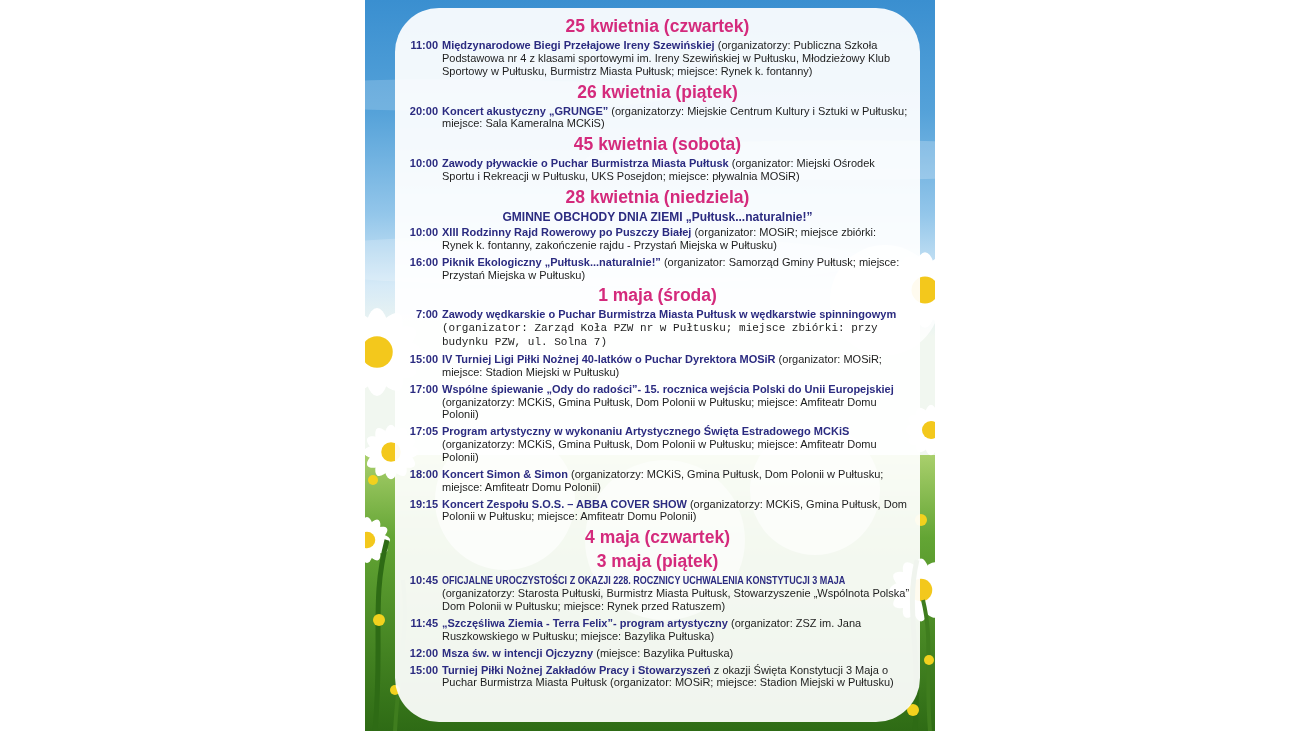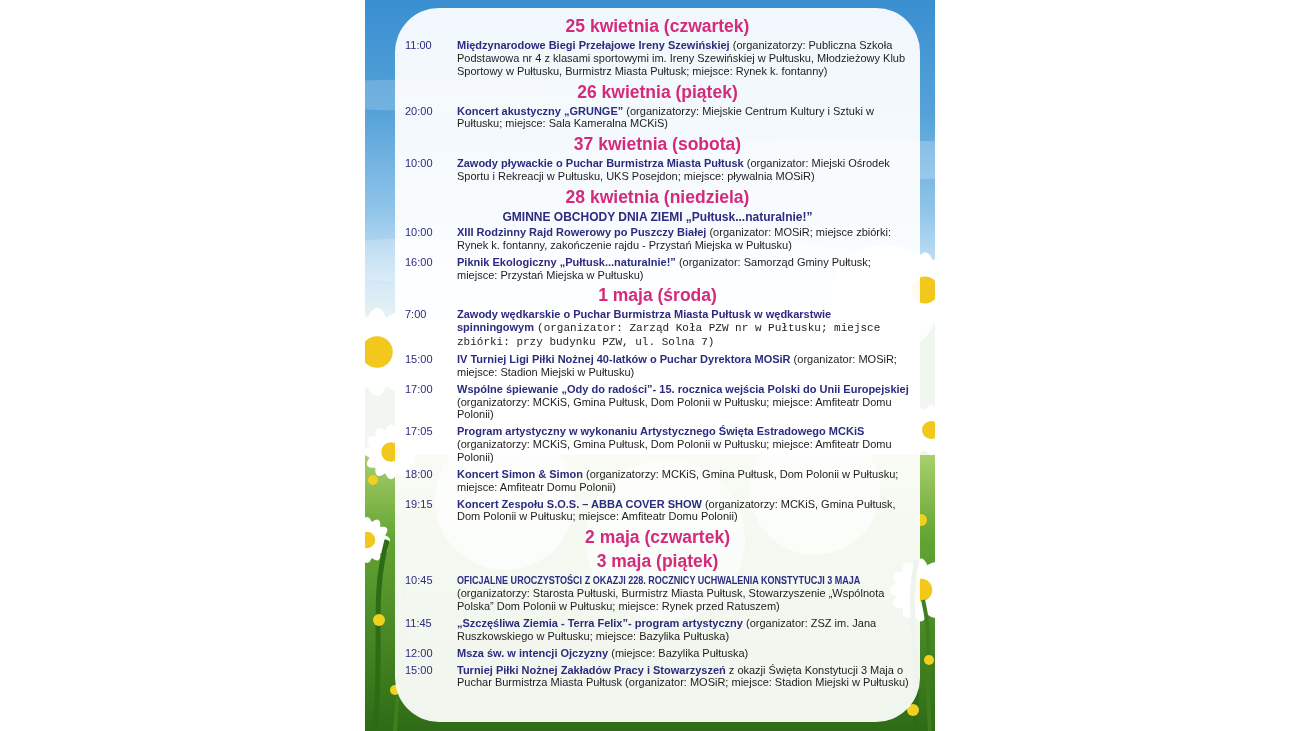--- a/index.html
+++ b/index.html
@@ -28,22 +28,22 @@
   .subheader{
     text-align:center;font-weight:bold;font-size:12px;
     margin:1px 0 2px;
   }
   .event{
     display:flex;align-items:flex-start;
     font-size:11px;line-height:1.17;
     margin:0 0 4px;
   }
   .time{
-    flex:none;width:33px;text-align:left;font-weight:normal;
-    padding-right:19px;
+    flex:none;width:33px;text-align:right;font-weight:bold;
+    padding-right:4px;
   }
   .ev-body{flex:1;min-width:0;}
   .ev-title{font-weight:bold;}
   .ev-title.caps{
     display:inline-block;white-space:nowrap;
     transform:scaleX(0.82);transform-origin:0 60%;
   }
   .ev-details{color:#1d1d1d;}
 </style>
 </head>
@@ -122,21 +122,21 @@
           </div>
         </div>
         <div class="section">
           <div class="date-header" style="color: rgb(212, 42, 124);">26 kwietnia (piątek)</div>
           <div class="event">
             <div class="time" style="color: rgb(43, 43, 128);">20:00</div>
             <div class="ev-body"><span class="ev-title" style="color: rgb(43, 43, 128);">Koncert akustyczny „GRUNGE”</span> <span class="ev-details" style="color: rgb(29, 29, 29);"> (organizatorzy: Miejskie Centrum Kultury i Sztuki w Pułtusku; miejsce: Sala Kameralna MCKiS)</span></div>
           </div>
         </div>
         <div class="section">
-          <div class="date-header" style="color: rgb(212, 42, 124);">37 kwietnia (sobota)</div>
+          <div class="date-header" style="color: rgb(212, 42, 124);">45 kwietnia (sobota)</div>
           <div class="event">
             <div class="time" style="color: rgb(43, 43, 128);">10:00</div>
             <div class="ev-body"><span class="ev-title" style="color: rgb(43, 43, 128);">Zawody pływackie o Puchar Burmistrza Miasta Pułtusk</span> <span class="ev-details" style="color: rgb(29, 29, 29);"> (organizator: Miejski Ośrodek Sportu i Rekreacji w Pułtusku, UKS Posejdon; miejsce: pływalnia MOSiR)</span></div>
           </div>
         </div>
         <div class="section">
           <div class="date-header" style="color: rgb(212, 42, 124);">28 kwietnia (niedziela)</div>
           <div class="subheader" style="color: rgb(43, 43, 128);">GMINNE OBCHODY DNIA ZIEMI „Pułtusk...naturalnie!”</div>
           <div class="event">
             <div class="time" style="color: rgb(43, 43, 128);">10:00</div>
@@ -168,21 +168,21 @@
           <div class="event">
             <div class="time" style="color: rgb(43, 43, 128);">18:00</div>
             <div class="ev-body"><span class="ev-title" style="color: rgb(43, 43, 128);">Koncert Simon &amp; Simon</span> <span class="ev-details" style="color: rgb(29, 29, 29);"> (organizatorzy: MCKiS, Gmina Pułtusk, Dom Polonii w Pułtusku; miejsce: Amfiteatr Domu Polonii)</span></div>
           </div>
           <div class="event">
             <div class="time" style="color: rgb(43, 43, 128);">19:15</div>
             <div class="ev-body"><span class="ev-title" style="color: rgb(43, 43, 128);">Koncert Zespołu S.O.S. – ABBA COVER SHOW</span> <span class="ev-details" style="color: rgb(29, 29, 29);"> (organizatorzy: MCKiS, Gmina Pułtusk, Dom Polonii w Pułtusku; miejsce: Amfiteatr Domu Polonii)</span></div>
           </div>
         </div>
         <div class="section">
-          <div class="date-header" style="color: rgb(212, 42, 124);">2 maja (czwartek)</div>
+          <div class="date-header" style="color: rgb(212, 42, 124);">4 maja (czwartek)</div>
         </div>
         <div class="section">
           <div class="date-header" style="color: rgb(212, 42, 124);">3 maja (piątek)</div>
           <div class="event">
             <div class="time" style="color: rgb(43, 43, 128);">10:45</div>
             <div class="ev-body"><span class="ev-title caps" style="color: rgb(43, 43, 128);">OFICJALNE UROCZYSTOŚCI Z OKAZJI 228. ROCZNICY UCHWALENIA KONSTYTUCJI 3 MAJA</span> <span class="ev-details" style="color: rgb(29, 29, 29);"> (organizatorzy: Starosta Pułtuski, Burmistrz Miasta Pułtusk, Stowarzyszenie „Wspólnota Polska” Dom Polonii w Pułtusku; miejsce: Rynek przed Ratuszem)</span></div>
           </div>
           <div class="event">
             <div class="time" style="color: rgb(43, 43, 128);">11:45</div>
             <div class="ev-body"><span class="ev-title" style="color: rgb(43, 43, 128);">„Szczęśliwa Ziemia - Terra Felix”- program artystyczny</span> <span class="ev-details" style="color: rgb(29, 29, 29);"> (organizator: ZSZ im. Jana Ruszkowskiego w Pułtusku; miejsce: Bazylika Pułtuska)</span></div>

